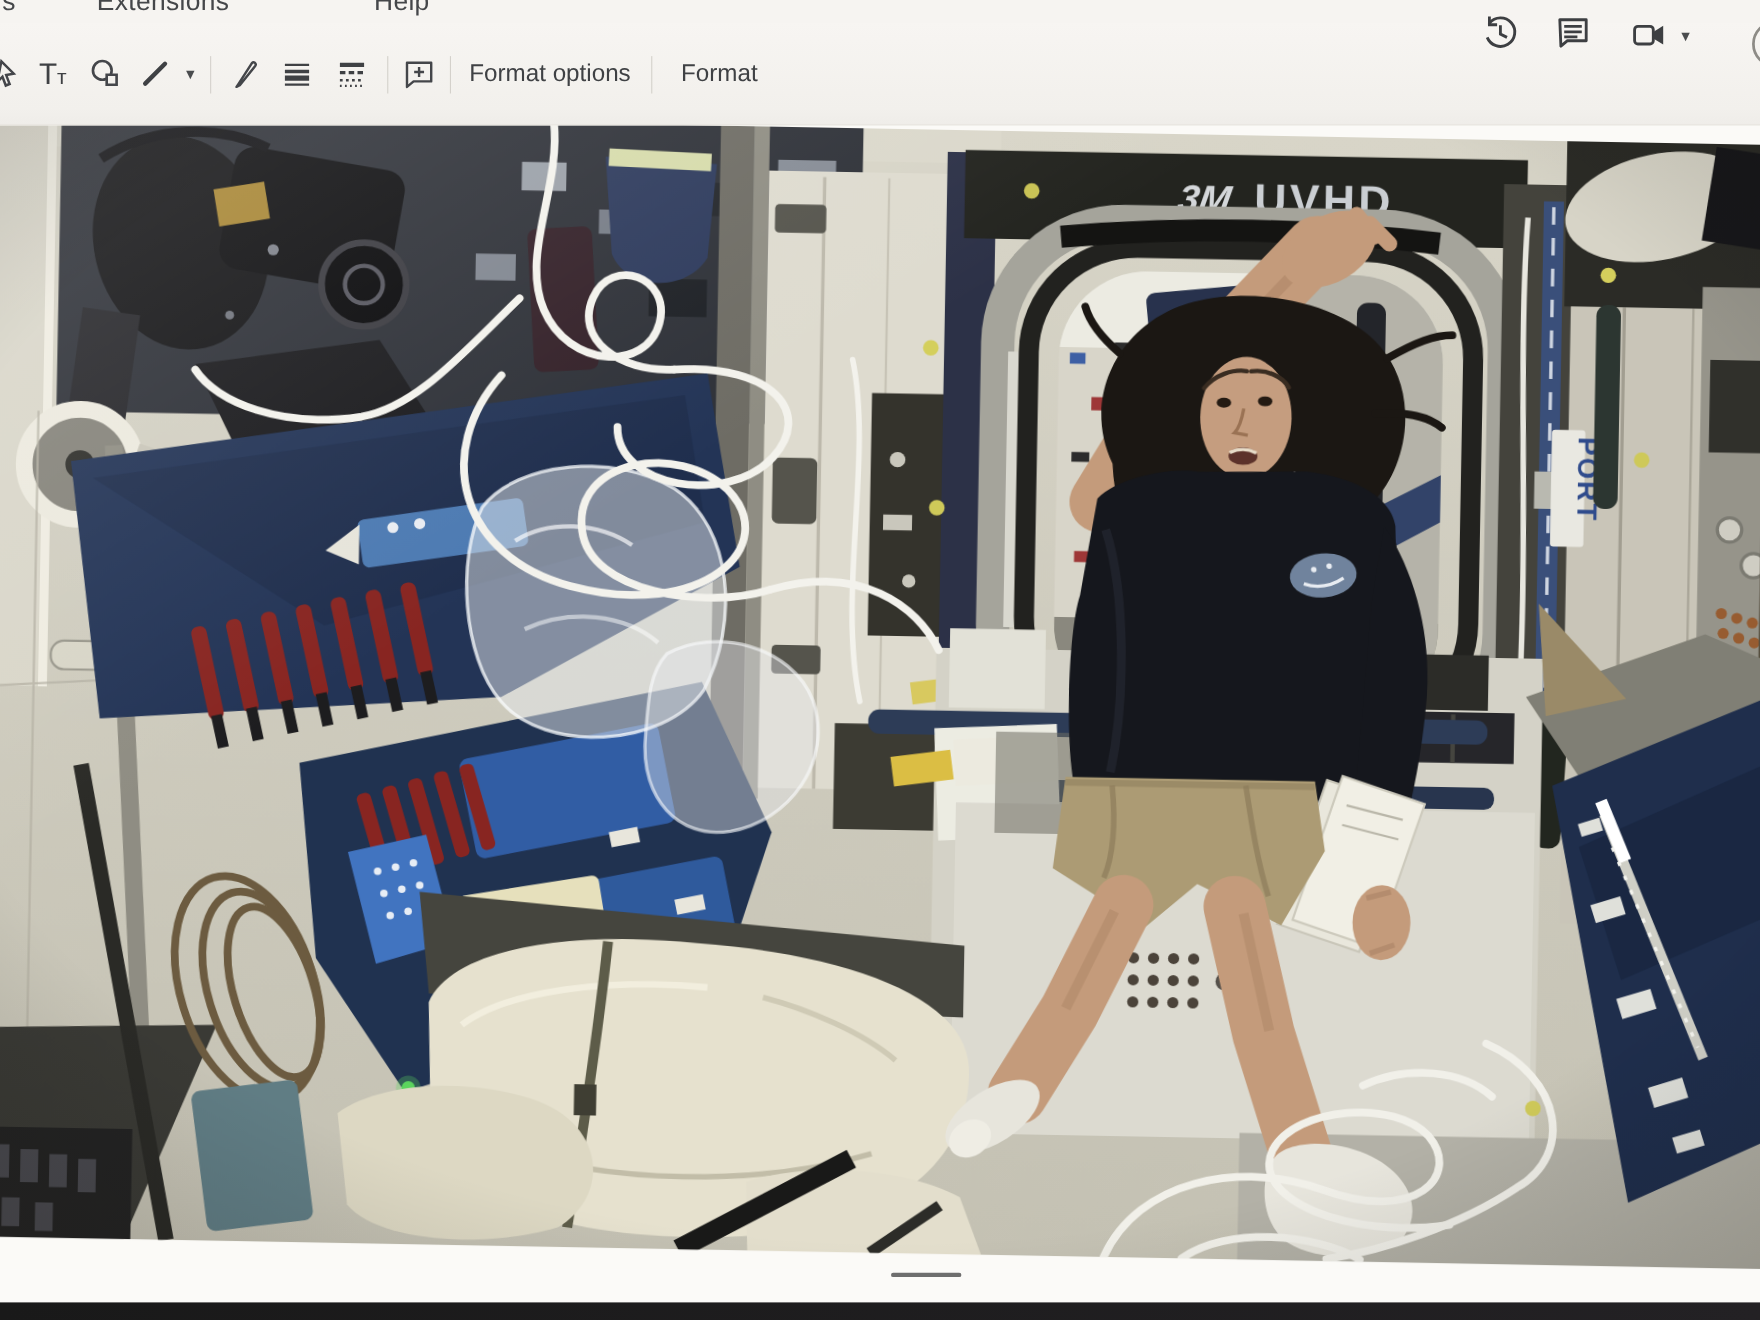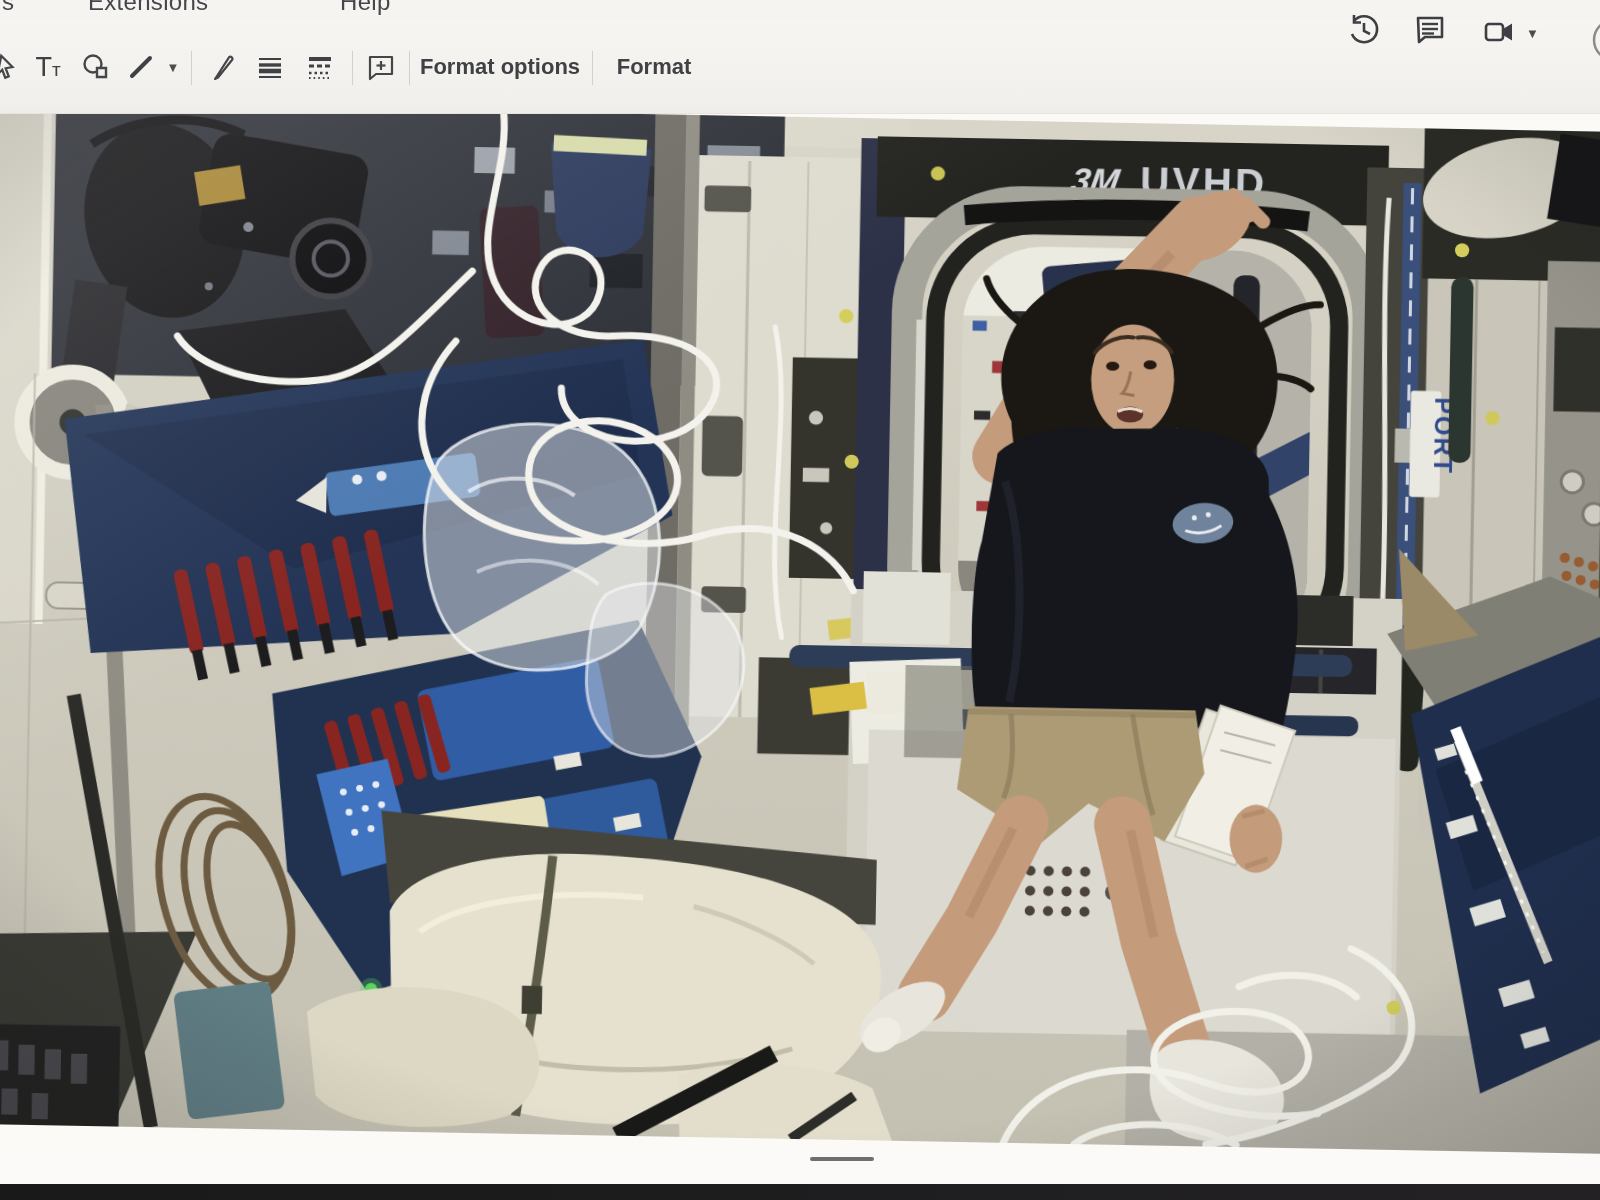--- a/index.html
+++ b/index.html
@@ -11,21 +11,21 @@
             background:#f6f4f1;overflow:hidden;z-index:5;}
   .menu-bar .mi{position:absolute;top:-15px;font-size:24px;line-height:34px;
             color:#45474a;letter-spacing:.3px;}
 
   
   .toolbar{position:absolute;left:0;top:21px;width:1600px;height:92px;
            background:linear-gradient(180deg,#f7f5f2 0%,#f2f0ec 85%,#efede9 100%);
            border-bottom:1px solid #e6e3dd;z-index:5;}
   .tb-item{position:absolute;top:0;height:92px;display:flex;align-items:center;justify-content:center;color:#47494c;}
   .tb-sep{position:absolute;top:30px;width:1px;height:34px;background:#d4d1cb;}
-  .tb-label{font-size:22px;color:#3f4144;white-space:nowrap;font-weight:bold;}
+  .tb-label{font-size:22px;color:#3f4144;white-space:nowrap;}
   .icon-svg{display:block;}
   .tt-glyph{font-size:27px;font-weight:500;color:#3f4144;}
   .tt-glyph small{font-size:19px;}
   .caret{font-size:13px;color:#4a4c4e;}
 
   
   .top-right{position:absolute;top:8px;right:0;width:300px;height:60px;z-index:6;}
 
   
   .canvas{position:absolute;left:0;top:114px;width:1600px;height:1086px;

